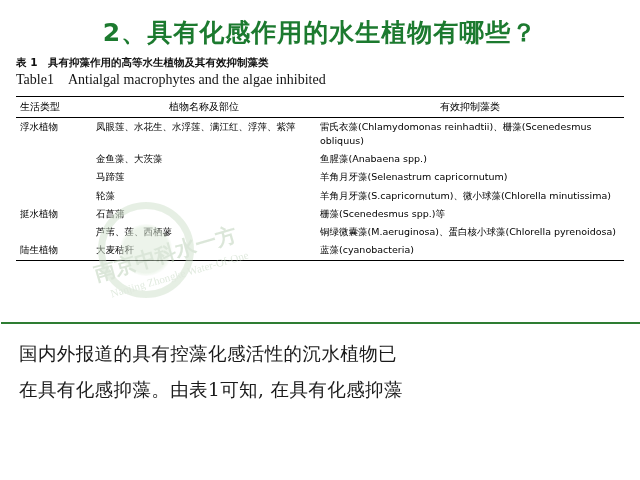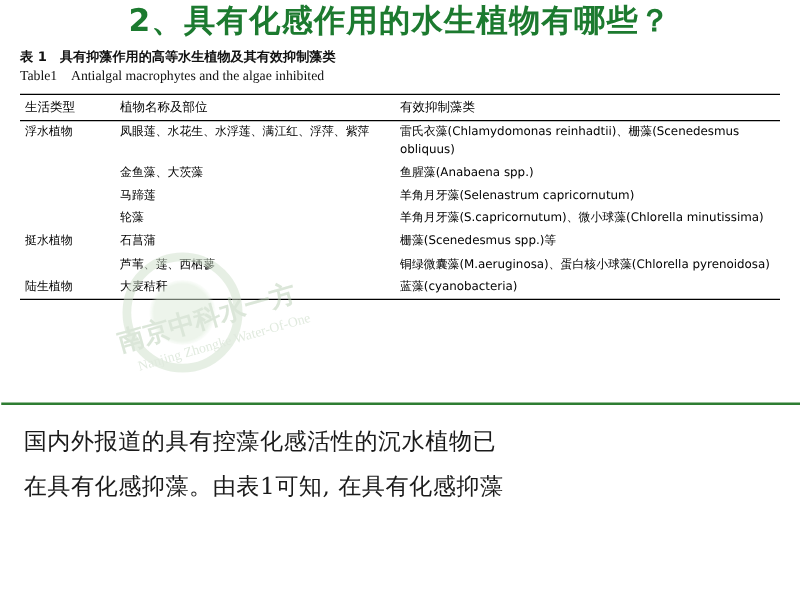--- a/index.html
+++ b/index.html
@@ -19,56 +19,58 @@
     width: 640px;
     height: 480px;
     box-sizing: border-box;
   }
   .heading {
     text-align: center;
     color: #1c7a2f;
     font-weight: bold;
     font-size: 25px;
     letter-spacing: 1px;
+    padding-top: 16px;
     padding-bottom: 6px;
     font-family: "DejaVu Sans", sans-serif;
   }
   .table-block {
     padding: 0 16px;
     position: relative;
   }
   .table-caption {
     font-size: 10.5px;
     color: #111;
     font-weight: bold;
     line-height: 1.45;
     font-family: "DejaVu Sans", sans-serif;
   }
   .table-caption .en {
     font-weight: normal;
     font-family: "Liberation Serif", serif;
-    font-size: 11px;
+    font-size: 14px;
   }
   table.main {
     width: 100%;
     border-collapse: collapse;
     margin-top: 5px;
     font-size: 9.5px;
     font-family: "DejaVu Sans", sans-serif;
   }
   table.main thead th {
     border-top: 1.6px solid #000;
     border-bottom: 1px solid #000;
     padding: 3px 4px 3px 4px;
     font-weight: normal;
     font-size: 10px;
     text-align: left;
     white-space: nowrap;
   }
   table.main thead th.center {
+    text-align: center;
   }
   table.main tbody td {
     padding: 2px 4px;
     vertical-align: top;
     line-height: 1.5;
   }
   table.main tbody tr.last td {
     border-bottom: 1.6px solid #000;
   }
   td.col-type {

